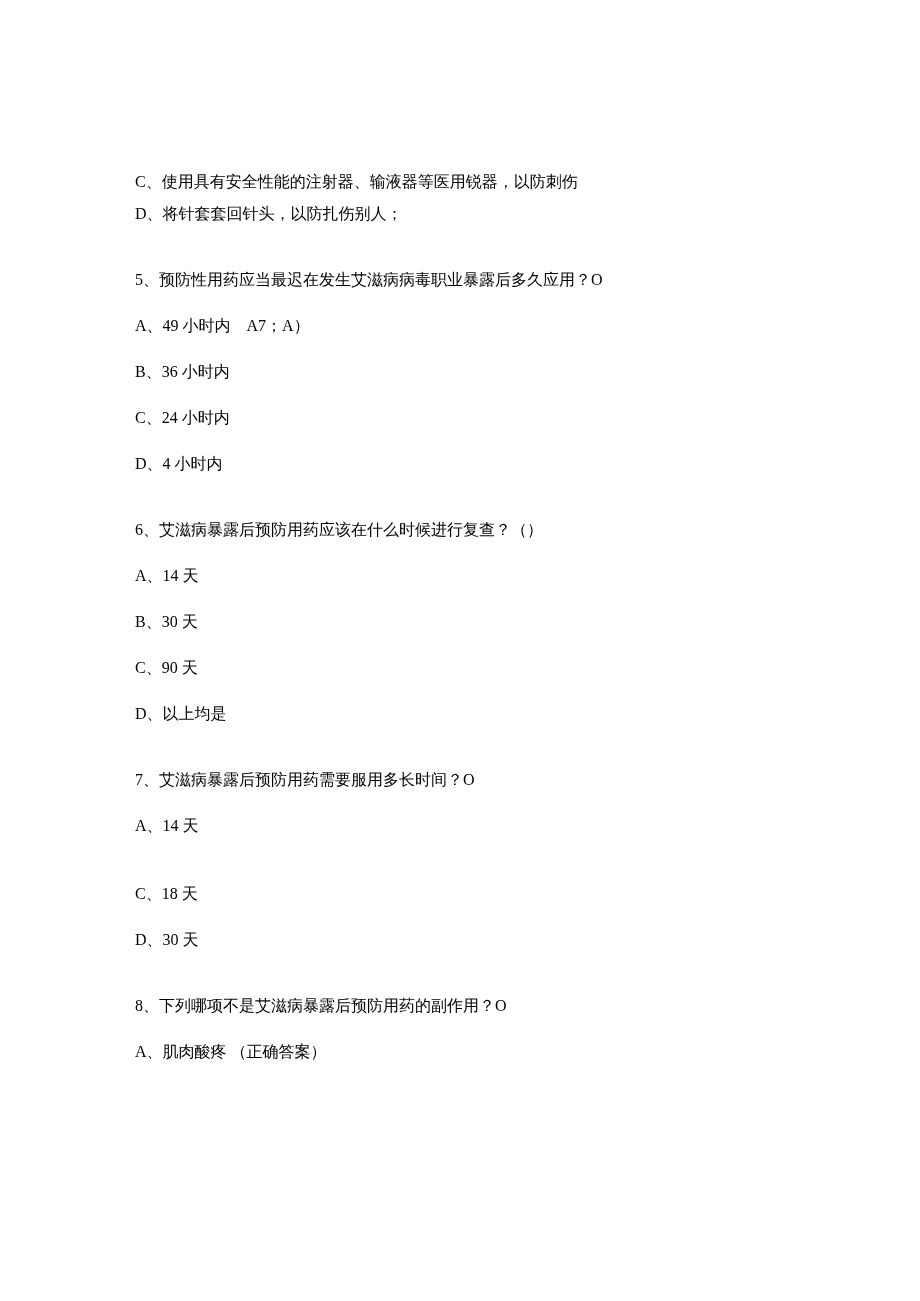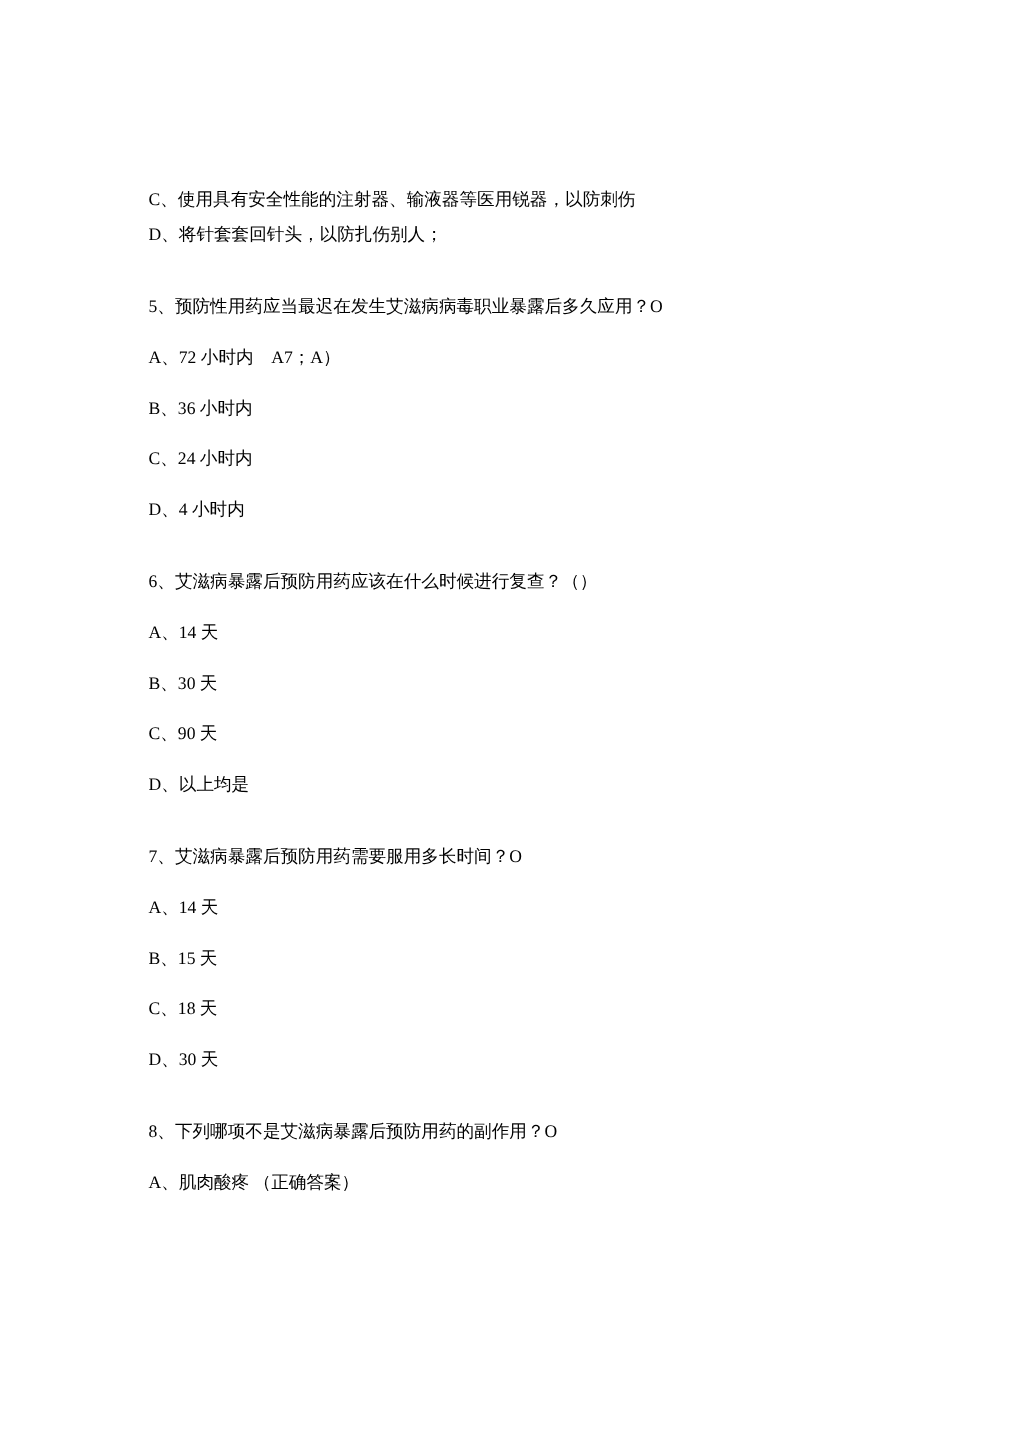--- a/index.html
+++ b/index.html
@@ -37,21 +37,21 @@
 <div class="content">
 
   <p class="line">C、使用具有安全性能的注射器、输液器等医用锐器，以防刺伤</p>
   <div class="gap-small"></div>
   <p class="line">D、将针套套回针头，以防扎伤别人；</p>
 
   <div class="gap-med"></div>
 
   <p class="line">5、预防性用药应当最迟在发生艾滋病病毒职业暴露后多久应用？O</p>
   <div class="gap-q"></div>
-  <p class="line">A、72 小时内 A7；A）</p>
+  <p class="line">A、49 小时内 A7；A）</p>
   <div class="gap-q"></div>
   <p class="line">B、36 小时内</p>
   <div class="gap-q"></div>
   <p class="line">C、24 小时内</p>
   <div class="gap-q"></div>
   <p class="line">D、4 小时内</p>
 
   <div class="gap-med"></div>
 
   <p class="line">6、艾滋病暴露后预防用药应该在什么时候进行复查？（）</p>
@@ -63,21 +63,20 @@
   <p class="line">C、90 天</p>
   <div class="gap-q"></div>
   <p class="line">D、以上均是</p>
 
   <div class="gap-med"></div>
 
   <p class="line">7、艾滋病暴露后预防用药需要服用多长时间？O</p>
   <div class="gap-q"></div>
   <p class="line">A、14 天</p>
   <div class="gap-q"></div>
-  <p class="line">B、15 天</p>
   <div class="gap-q"></div>
   <p class="line">C、18 天</p>
   <div class="gap-q"></div>
   <p class="line">D、30 天</p>
 
   <div class="gap-med"></div>
 
   <p class="line">8、下列哪项不是艾滋病暴露后预防用药的副作用？O</p>
   <div class="gap-q"></div>
   <p class="line">

